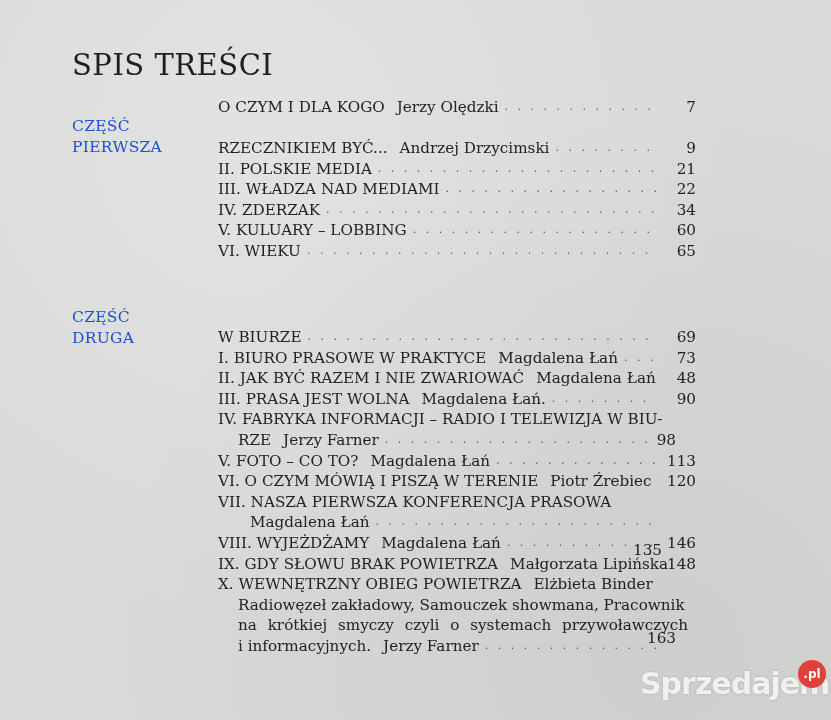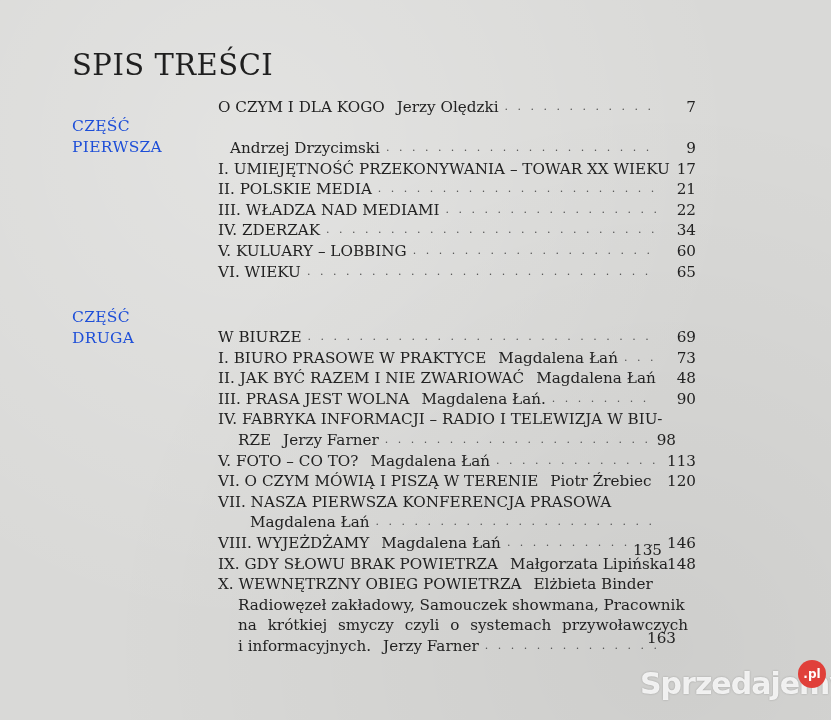--- a/index.html
+++ b/index.html
@@ -121,28 +121,24 @@
     </div>
   </div>
 
   <div class="part-label" style="top:116px;">
     <span>CZĘŚĆ</span>
     <span>PIERWSZA</span>
   </div>
 
   <div class="toc" style="top:138px;">
     <div class="entry">
+      <span class="text">RZECZNIKIEM BYĆ...</span>
       <span class="author">Andrzej Drzycimski</span>
       <span class="leader"></span>
       <span class="page-num">9</span>
-    </div>
-    <div class="entry no-leader">
-      <span class="text">I. UMIEJĘTNOŚĆ PRZEKONYWANIA – TOWAR XX WIEKU</span>
-      <span class="filler"></span>
-      <span class="page-num">17</span>
     </div>
     <div class="entry">
       <span class="text">II. POLSKIE MEDIA</span>
       <span class="leader"></span>
       <span class="page-num">21</span>
     </div>
     <div class="entry">
       <span class="text">III. WŁADZA NAD MEDIAMI</span>
       <span class="leader"></span>
       <span class="page-num">22</span>

